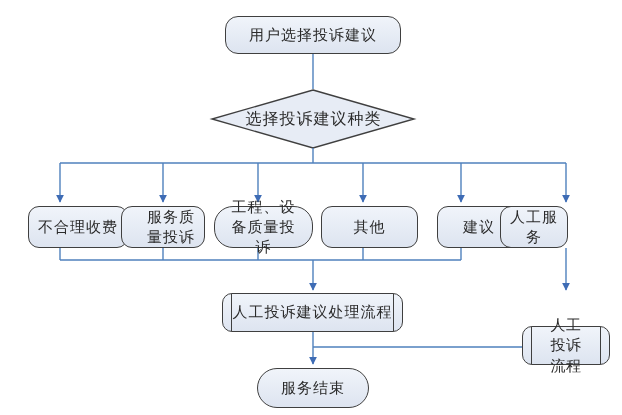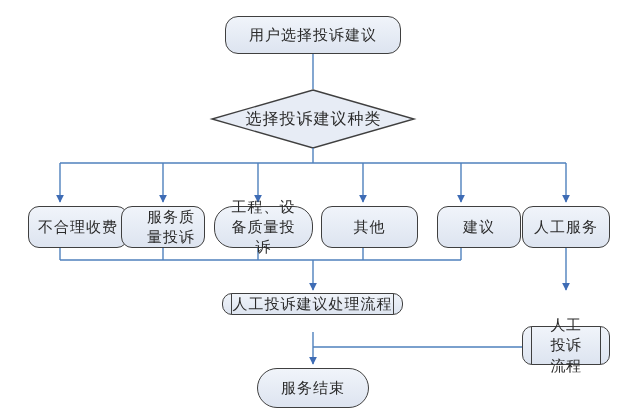--- a/index.html
+++ b/index.html
@@ -32,23 +32,23 @@
     text-align:center;letter-spacing:1px;
   }
   .terminator-start{left:225px;top:16px;width:176px;height:38px;border-radius:13px;}
   .terminator-end{left:257px;top:368px;width:112px;height:40px;border-radius:20px;justify-content:center;}
   .branch{top:206px;height:42px;border-radius:11px;}
   .branch-1{left:28px;width:100px;}
   .branch-2{left:121px;width:84px;justify-content:flex-end;}
   .branch-3{left:214px;width:99px;border-radius:19px;}
   .branch-4{left:321px;width:97px;}
   .branch-5{left:419px;width:84px;margin-left:18px;}
-  .branch-6{left:522px;width:88px;}
+  .branch-6{left:500px;width:68px;}
   .predef{border-radius:10px;}
-  .predef-main{left:222px;top:293px;width:181px;height:22px;}
+  .predef-main{left:222px;top:293px;width:181px;height:39px;}
   .predef-side{left:522px;top:293px;width:88px;height:39px;margin-top:33px;}
   .predef .bar{
     position:absolute;top:0;bottom:0;width:1.4px;
     background:var(--shape-border);
   }
   .predef .bar-left{left:8px;}
   .predef .bar-right{right:8px;}
   .label{display:block;max-width:100%;padding:0 2px;}
   .branch-2 .label{max-width:62px;}
   .branch-3 .label{max-width:68px;}

